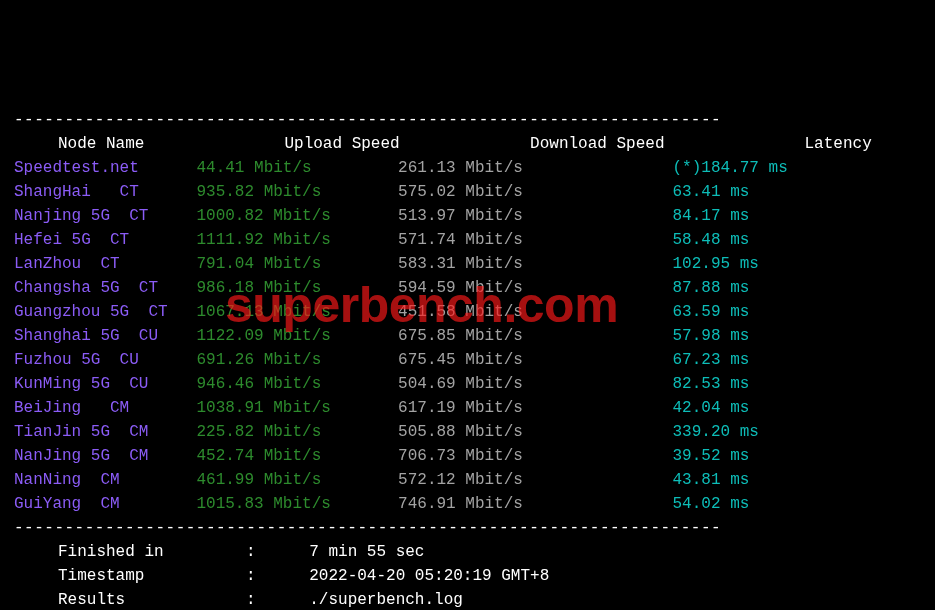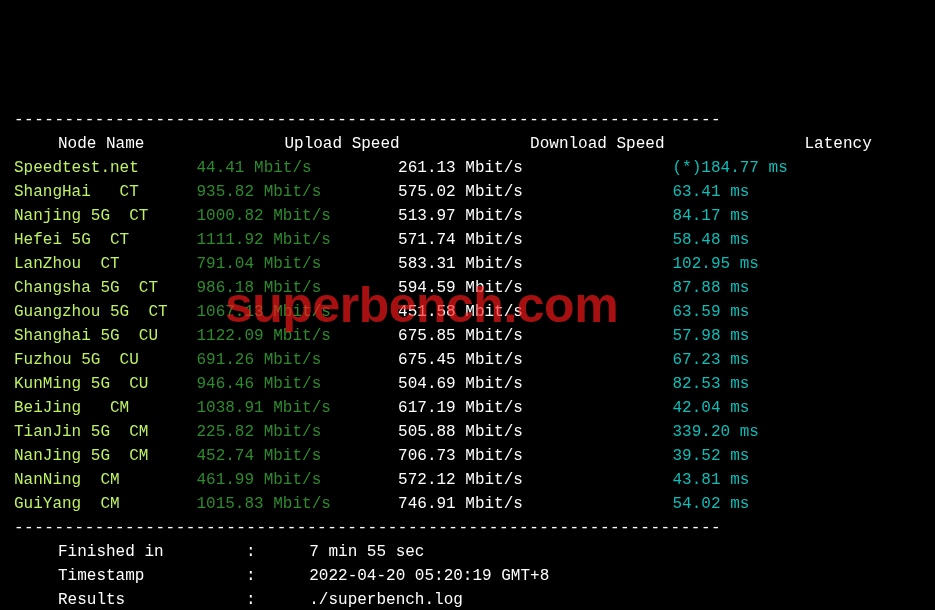--- a/index.html
+++ b/index.html
@@ -8,23 +8,23 @@
       background: #000;
       font-family: "Courier New", Consolas, monospace;
       font-size: 16px;
       line-height: 1.5;
       white-space: pre;
       width: 935px;
       box-sizing: border-box;
       position: relative;
     }
     .white { color: #ffffff; margin-left: 44px; }
-    .yellow { color: #bef264; }
+    .yellow { color: #8b5cf6; }
     .green { color: #2d8b2d; }
-    .red { color: #ffffff; font-family: Liberation Mono, monospace; }
+    .red { color: #a3a3a3; font-family: Liberation Mono, monospace; }
     .cyan { color: #0dbdb8; margin-left: 44px; }
     .divider { color: #ffffff; letter-spacing: 0.5px; }
     .row { display: block; }
     .watermark {
       position: absolute;
       top: 268px;
       left: 225px;
       color: #ff1a1a;
       font-family: Arial, sans-serif;
       font-size: 50px;

